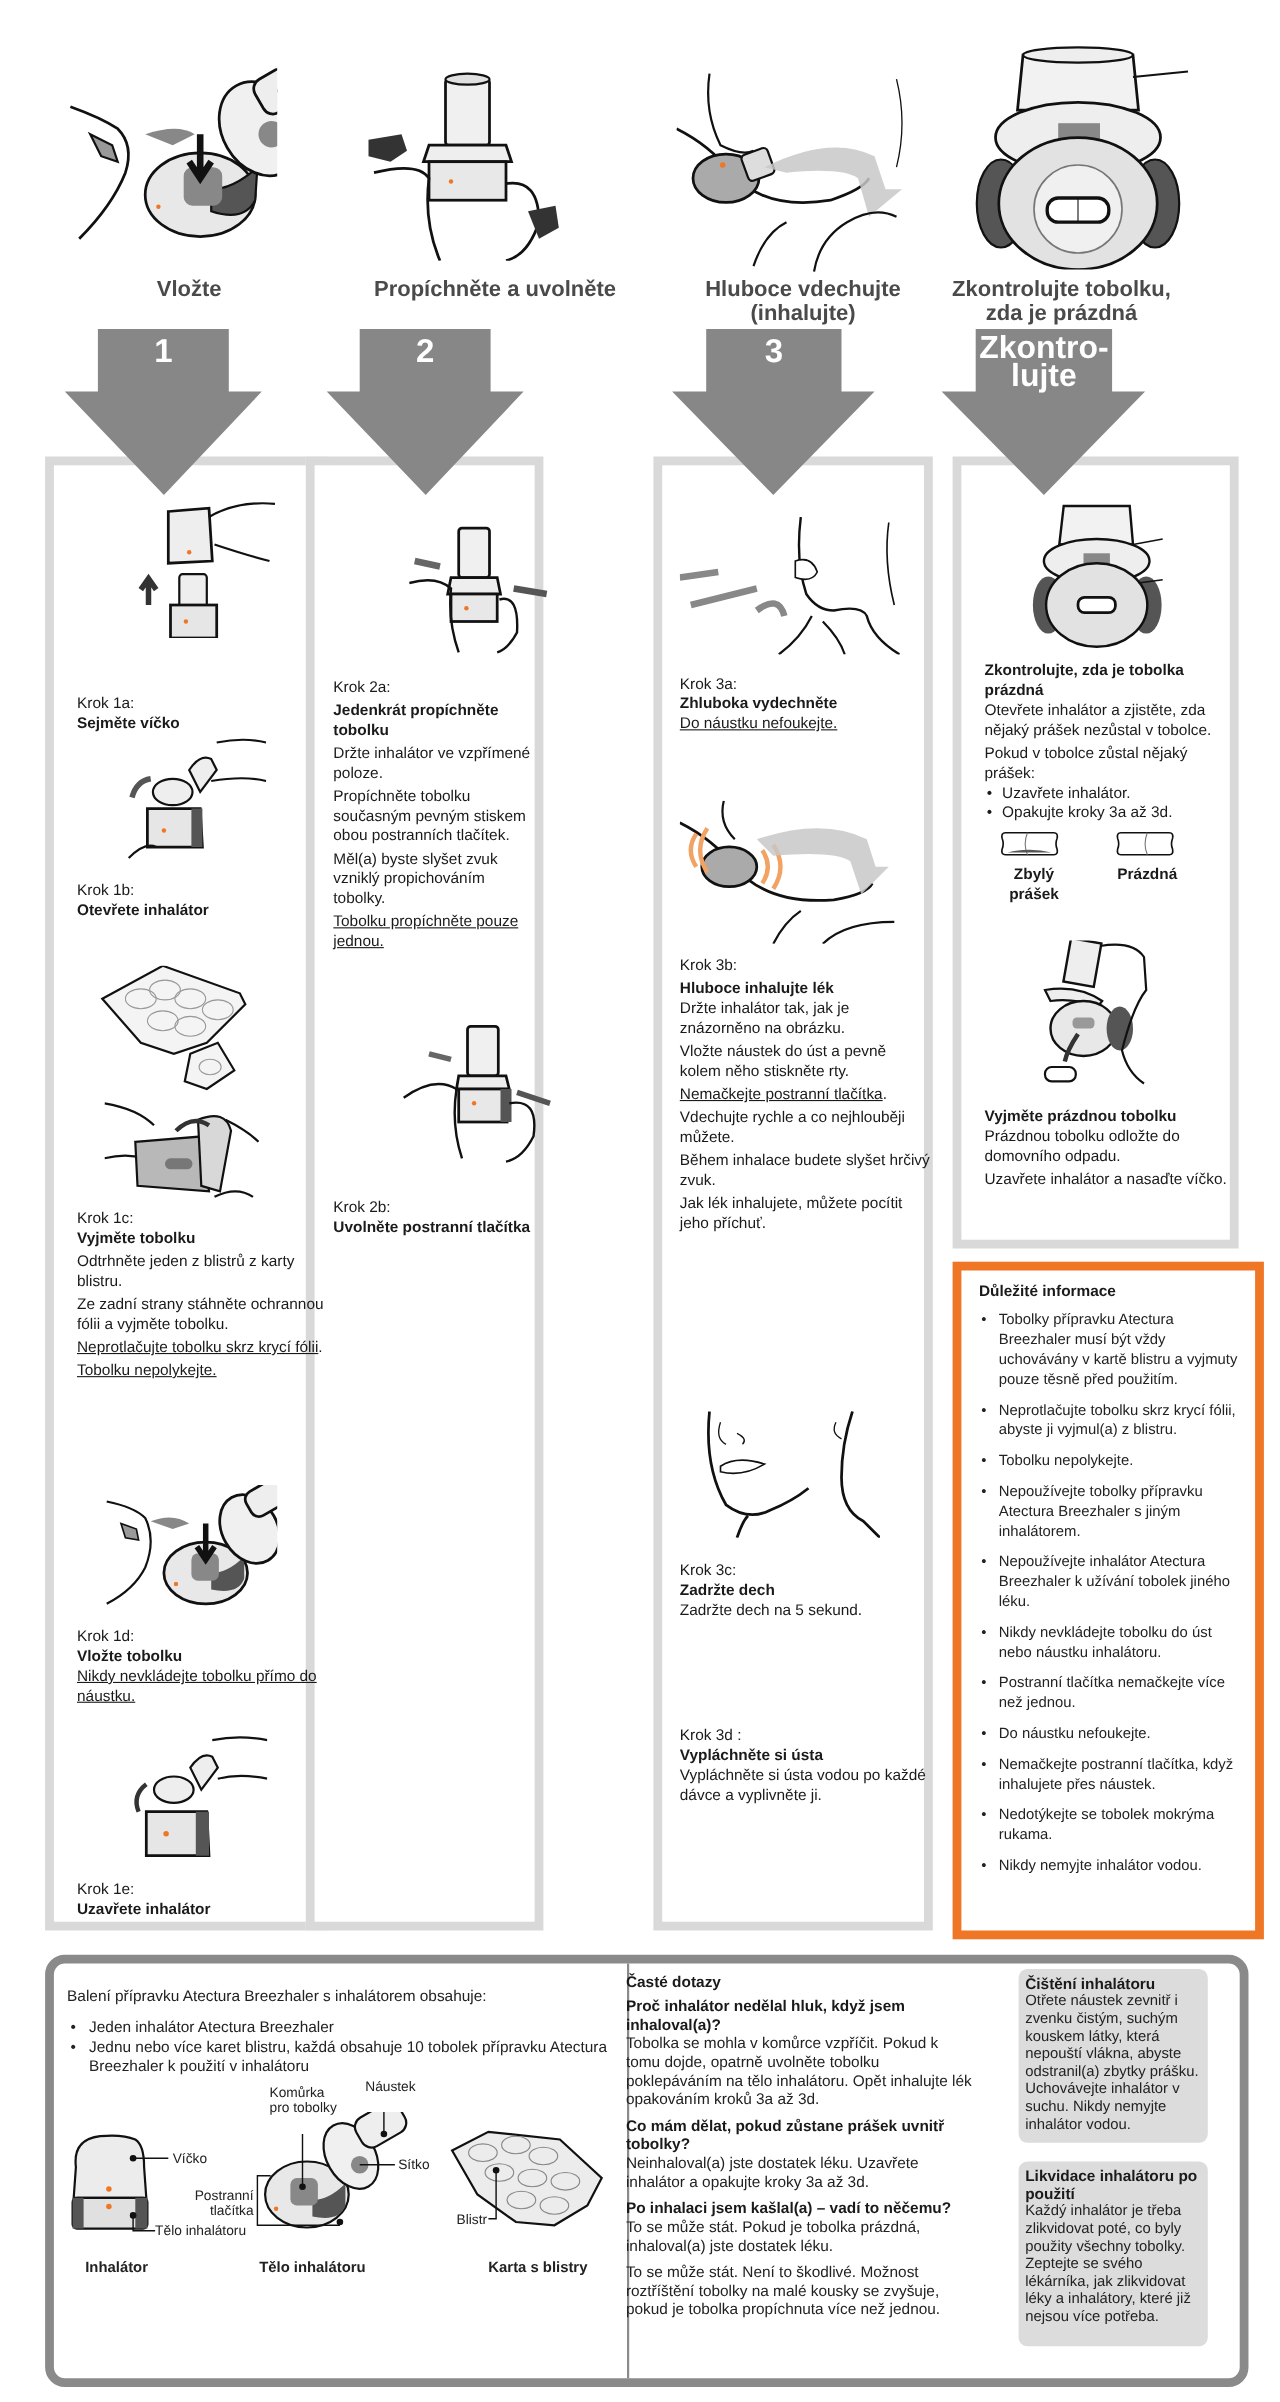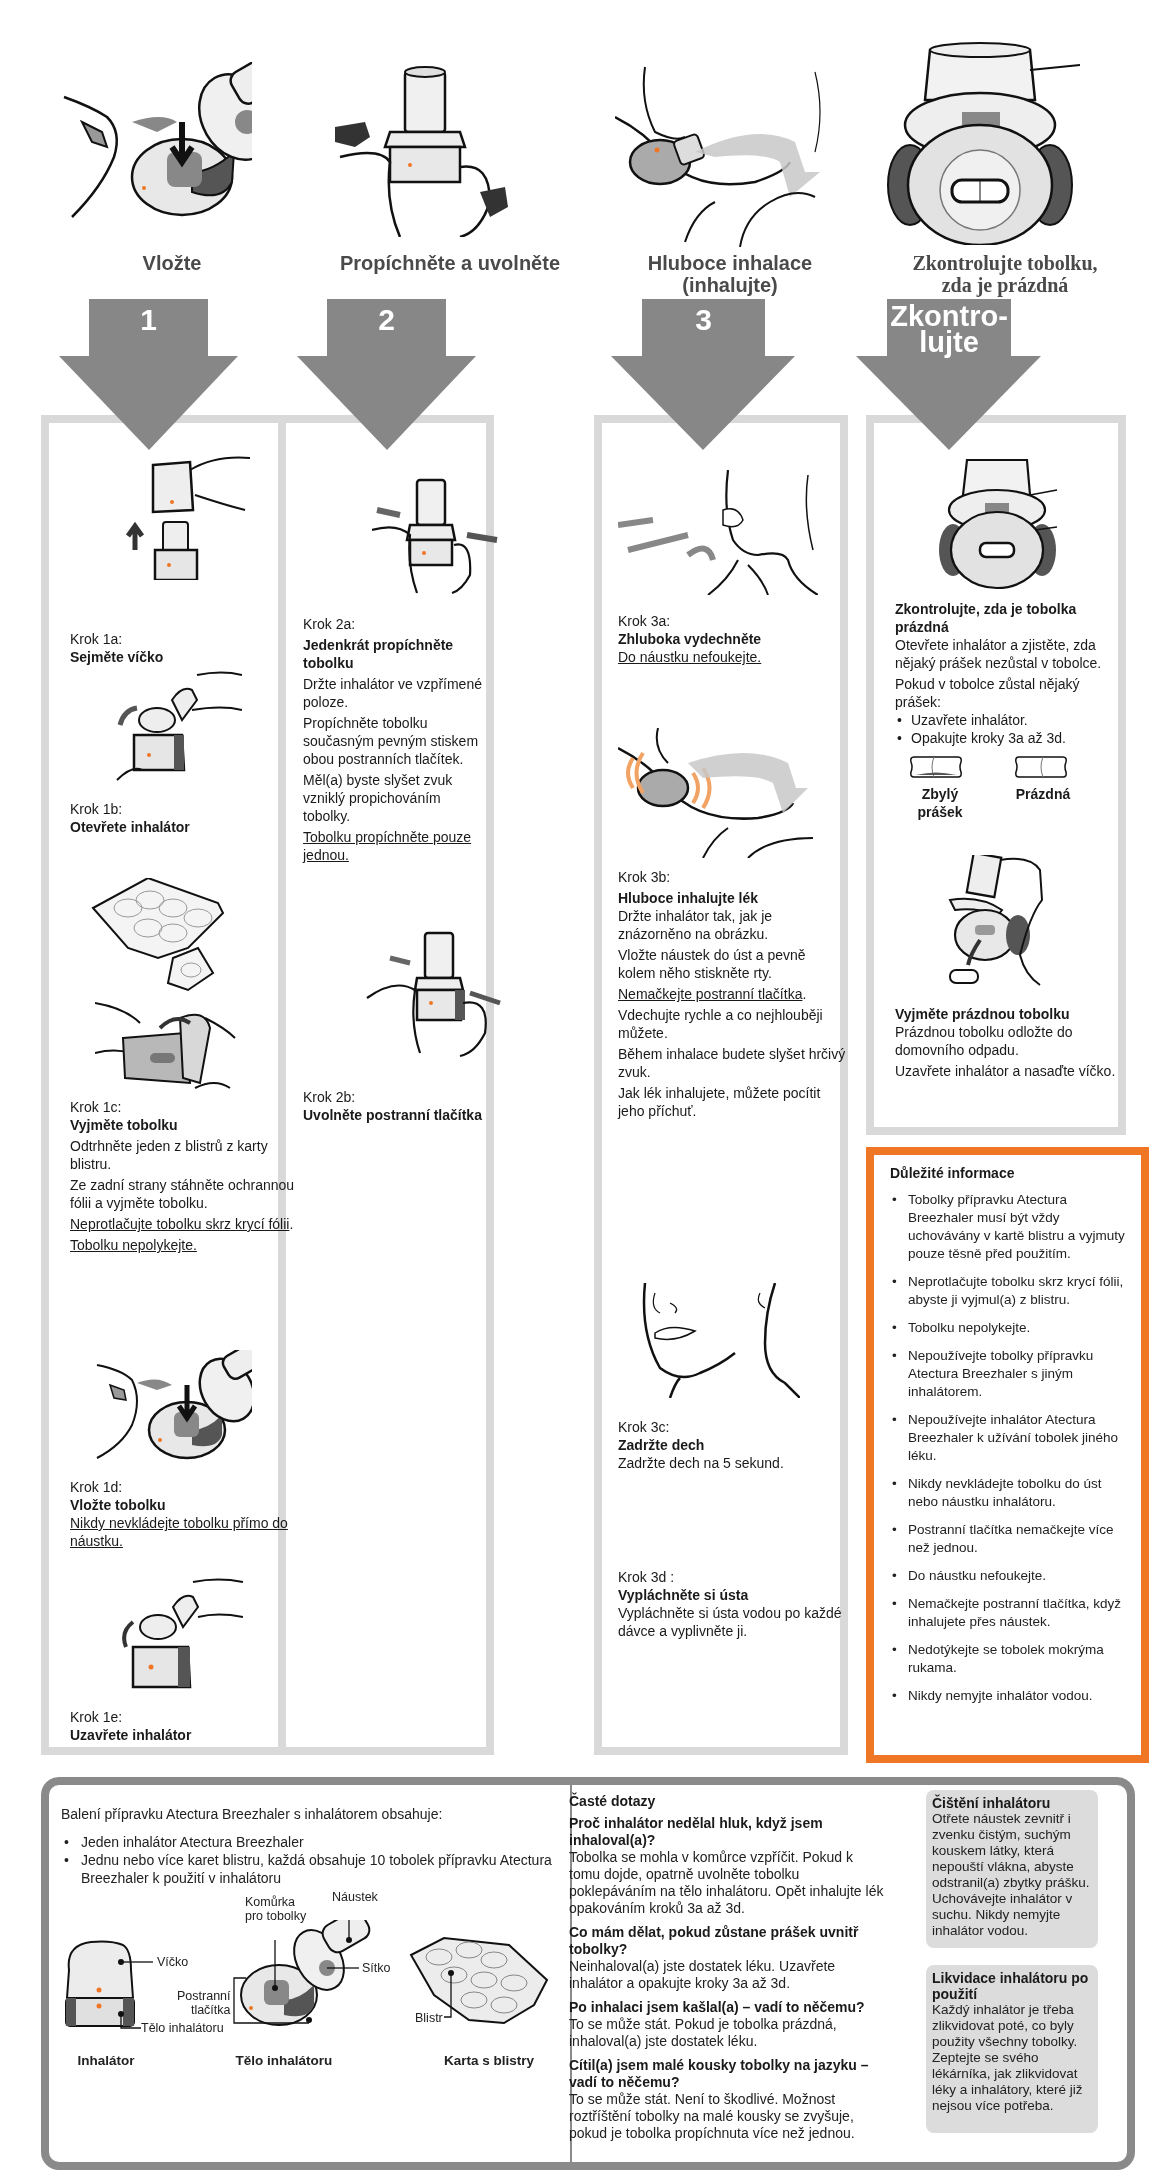--- a/index.html
+++ b/index.html
@@ -99,24 +99,24 @@
   <ellipse cx="170" cy="145" rx="22" ry="40" fill="#555" stroke="#111" stroke-width="2"></ellipse>
   <ellipse cx="100" cy="145" rx="72" ry="60" fill="#e2e2e2" stroke="#111" stroke-width="2.5"></ellipse>
   <circle cx="100" cy="150" r="40" fill="#f0f0f0" stroke="#777" stroke-width="1.5"></circle>
   <rect x="72" y="140" width="56" height="22" rx="10" fill="#fff" stroke="#111" stroke-width="3"></rect>
   <line x1="100" y1="140" x2="100" y2="162" stroke="#111" stroke-width="1"></line>
 </svg>
 
 <div class="step-title" style="left:41px;top:252px;width:262px;">Vložte</div>
 <div class="step-title" style="left:300px;top:252px;width:300px;">Propíchněte a uvolněte</div>
 <div class="step-title" style="left:605px;top:252px;width:250px;">
-  <div>Hluboce inhalace</div>
+  <div>Hluboce vdechujte</div>
   <div>(inhalujte)</div>
 </div>
-<div class="step-title" style="left:860px;top:252px;width:290px;font-family:Liberation Serif, serif;">
+<div class="step-title" style="left:820px;top:252px;width:290px;">
   <div>Zkontrolujte tobolku,</div>
   <div>zda je prázdná</div>
 </div>
 
 <div class="col-box" style="left:41px;top:415px;width:258px;height:1340px;"></div>
 <div class="col-box" style="left:278px;top:415px;width:216px;height:1340px;"></div>
 <div class="col-box" style="left:594px;top:415px;width:254px;height:1340px;"></div>
 <div class="col-box" style="left:866px;top:415px;width:260px;height:720px;"></div>
 
 <svg class="arrow" style="left:59px;top:299px;width:180px;height:152px;" viewBox="0 0 180 152">
@@ -453,21 +453,20 @@
   </div>
 
   <div class="faq">
     <h3>Časté dotazy</h3>
     <div class="q">Proč inhalátor nedělal hluk, když jsem inhaloval(a)?</div>
     <div class="a">Tobolka se mohla v komůrce vzpříčit. Pokud k tomu dojde, opatrně uvolněte tobolku poklepáváním na tělo inhalátoru. Opět inhalujte lék opakováním kroků 3a až 3d.</div>
     <div class="q">Co mám dělat, pokud zůstane prášek uvnitř tobolky?</div>
     <div class="a">Neinhaloval(a) jste dostatek léku. Uzavřete inhalátor a opakujte kroky 3a až 3d.</div>
     <div class="q">Po inhalaci jsem kašlal(a) – vadí to něčemu?</div>
     <div class="a">To se může stát. Pokud je tobolka prázdná, inhaloval(a) jste dostatek léku.</div>
-    <div class="q">Cítil(a) jsem malé kousky tobolky na jazyku – vadí to něčemu?</div>
     <div class="a">To se může stát. Není to škodlivé. Možnost roztříštění tobolky na malé kousky se zvyšuje, pokud je tobolka propíchnuta více než jednou.</div>
   </div>
 
   <div class="side-card" style="left:877px;top:5px;width:172px;height:158px;">
     <h4>Čištění inhalátoru</h4>
     <p>Otřete náustek zevnitř i zvenku čistým, suchým kouskem látky, která nepouští vlákna, abyste odstranil(a) zbytky prášku. Uchovávejte inhalátor v suchu. Nikdy nemyjte inhalátor vodou.</p>
   </div>
   <div class="side-card" style="left:877px;top:180px;width:172px;height:168px;">
     <h4>Likvidace inhalátoru po použití</h4>
     <p>Každý inhalátor je třeba zlikvidovat poté, co byly použity všechny tobolky. Zeptejte se svého lékárníka, jak zlikvidovat léky a inhalátory, které již nejsou více potřeba.</p>

